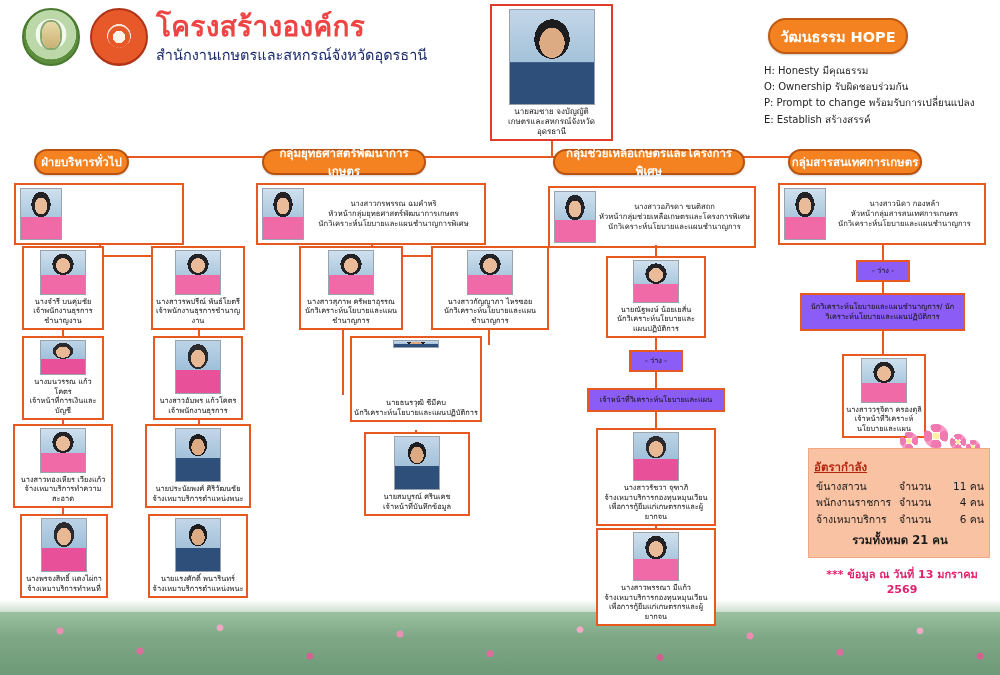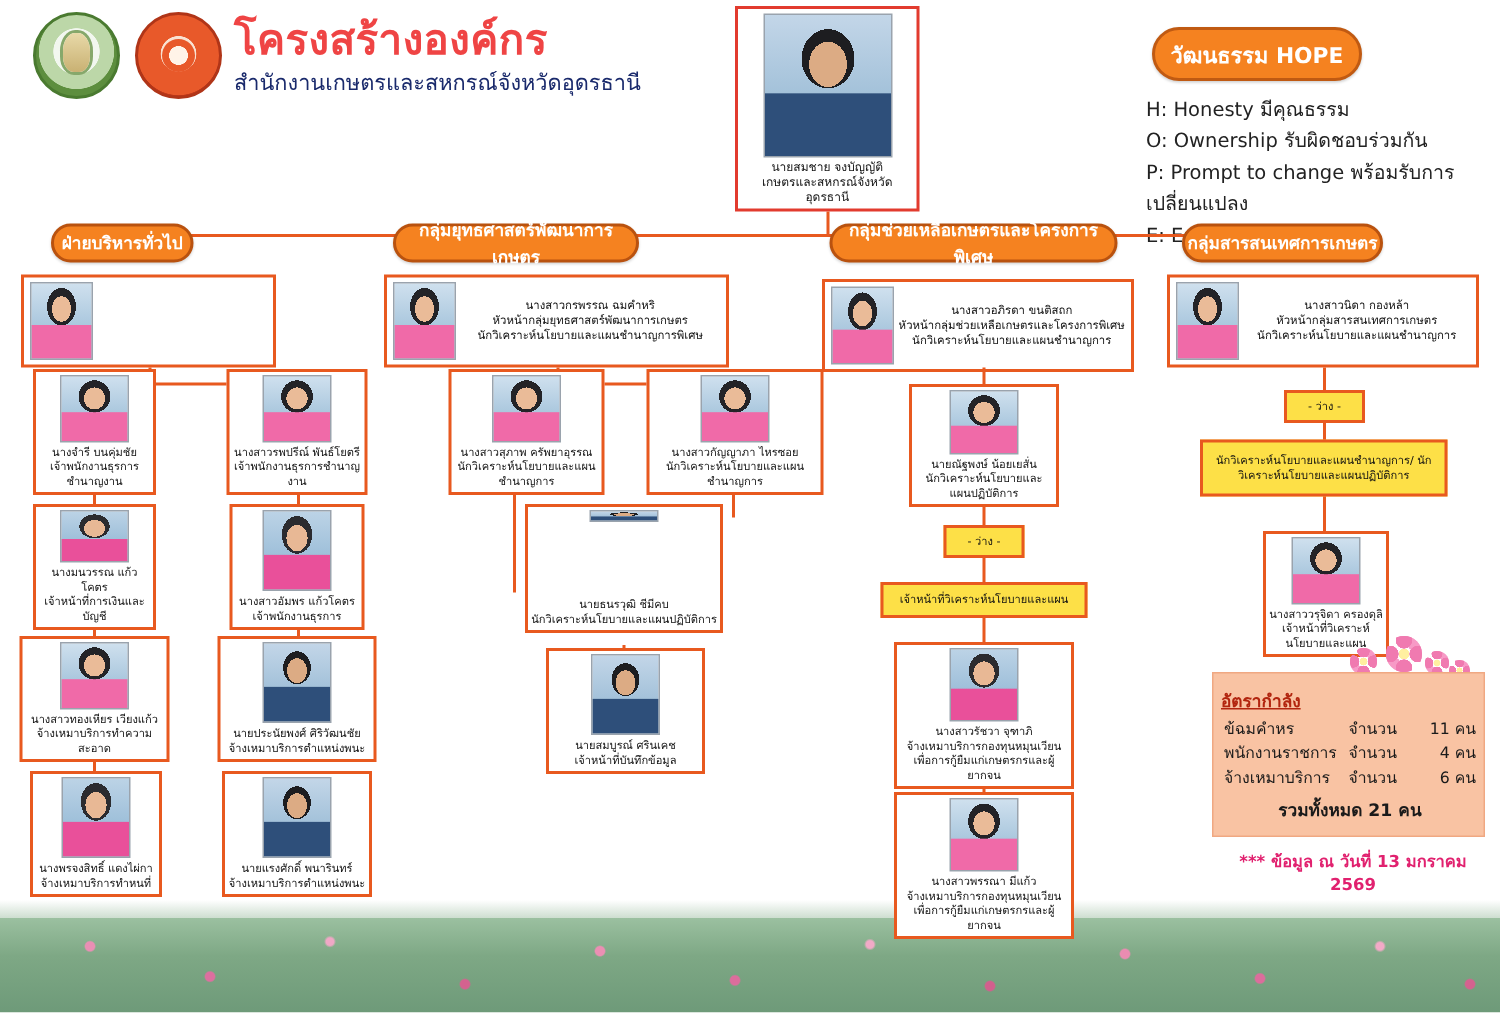--- a/index.html
+++ b/index.html
@@ -64,21 +64,21 @@
   #title-sub { font-size:14.5px; color:#1a2a6c; margin-top:2px; }
 
   
   #hope-badge {
     position:absolute; left:768px; top:18px; width:140px; height:36px;
     background:#f58220; border:2px solid #c05a12; border-radius:18px;
     display:flex; align-items:center; justify-content:center;
     color:#fff; font-size:14.5px; font-weight:bold;
     box-shadow:0 1px 2px rgba(0,0,0,.2);
   }
-  #hope-list { position:absolute; left:764px; top:63px; width:232px; color:#222; font-size:13px; line-height:1.62; }
+  #hope-list { position:absolute; left:764px; top:63px; width:232px; color:#222; font-size:10px; line-height:1.62; }
 
   
   #director {
     position:absolute; left:490px; top:4px; width:123px; height:137px;
     border:2px solid #e23b2e; background:#ffffff;
     display:flex; flex-direction:column; align-items:center;
   }
   #director .photo { width:86px; height:96px; margin-top:3px; }
   #director .cap { font-size:8px; color:#111; text-align:center; line-height:1.25; padding:2px 2px 0; }
 
@@ -132,21 +132,21 @@
   
   .node {
     position:absolute; border:2px solid #e8591f; background:#fff;
     display:flex; flex-direction:column; align-items:center;
   }
   .node .photo { width:46px; height:56px; margin-top:2px; }
   .node .cap { font-size:7.4px; color:#111; line-height:1.28; text-align:center; padding:2px 2px 3px; }
 
   
   .tbox {
-    position:absolute; border:2px solid #e8591f; background:#fde047;
+    position:absolute; border:2px solid #e8591f; background:#8b5cf6;
     display:flex; align-items:center; justify-content:center; text-align:center;
     font-size:7.4px; color:#111; line-height:1.3; padding:3px;
   }
 
   
   .vline { position:absolute; background:#e8591f; width:2px; }
   .hline { position:absolute; background:#e8591f; height:2px; }
 
   
   #staff-box {
@@ -392,21 +392,21 @@
 
 <div class="flower" style="left:900px; top:432px;"></div>
 <div class="flower" style="left:924px; top:424px; width:24px; height:24px;"></div>
 <div class="flower" style="left:950px; top:434px; width:16px; height:16px;"></div>
 <div class="flower" style="left:966px; top:440px; width:14px; height:14px;"></div>
 
 <div id="staff-box"></div>
 <div id="staff-title">อัตรากำลัง</div>
 <div id="staff-rows">
   <div class="row">
-    <span class="c1">ข้ฉมคำหร</span>
+    <span class="c1">ข้นางสาวน</span>
     <span class="c2">จำนวน</span>
     <span class="c3">11 คน</span>
   </div>
   <div class="row">
     <span class="c1">พนักงานราชการ</span>
     <span class="c2">จำนวน</span>
     <span class="c3">4 คน</span>
   </div>
   <div class="row">
     <span class="c1">จ้างเหมาบริการ</span>

